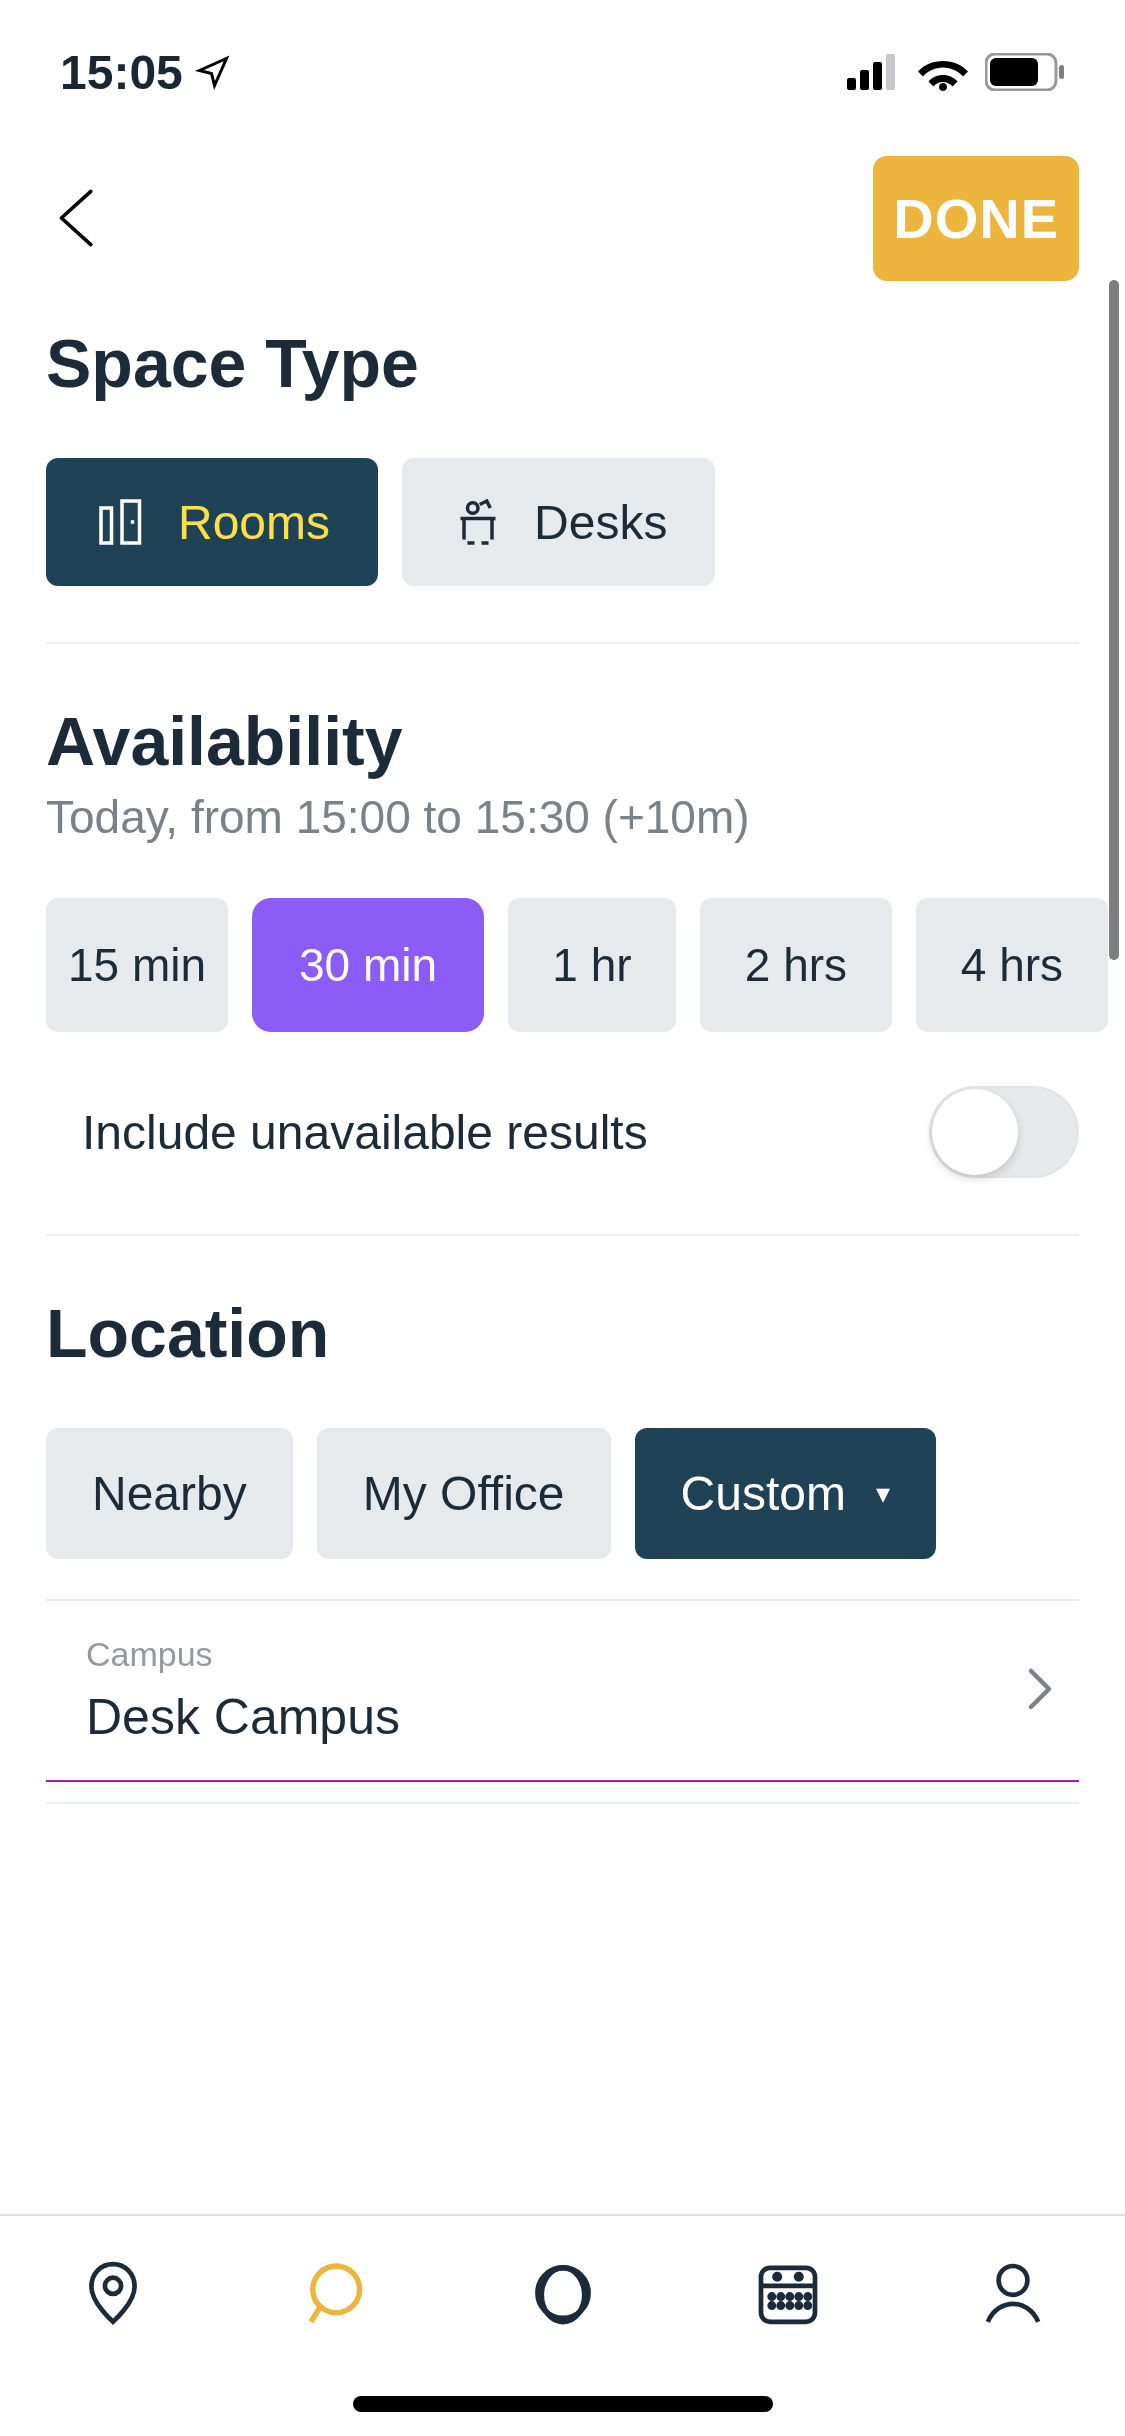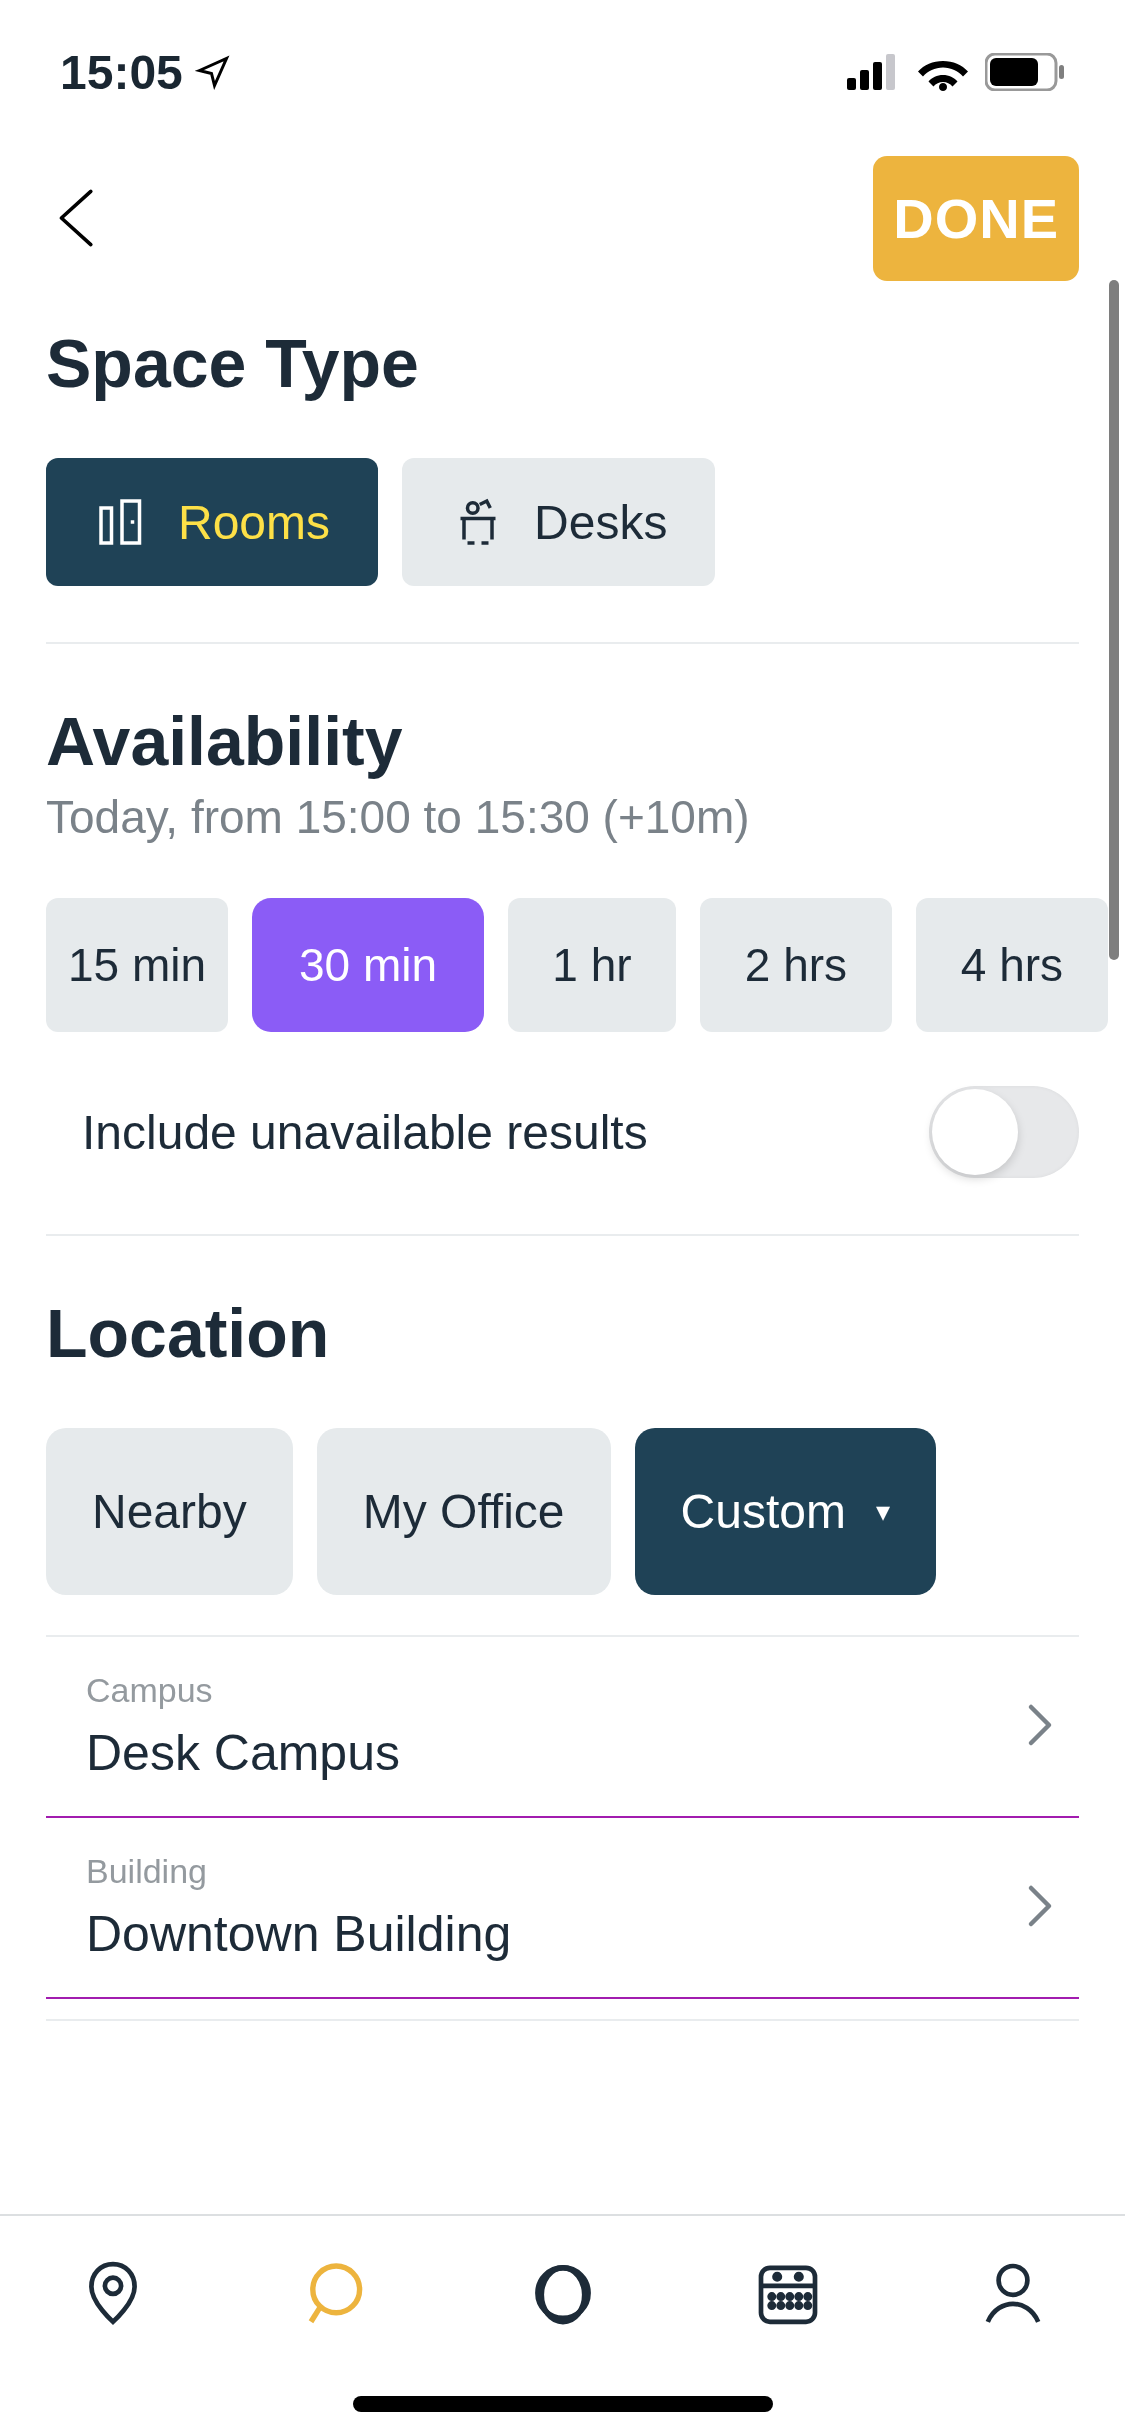--- a/index.html
+++ b/index.html
@@ -47,21 +47,21 @@
   .chip.c4 { width: 192px; background: #e6eaec; color: #1d2b38; }
 
   
   .toggle-row { display: flex; align-items: center; justify-content: space-between; margin-top: 30px; margin-bottom: 56px; }
   .toggle-label { font-size: 48px; color: #1d2b38; margin-left: 36px; }
   .switch { width: 150px; height: 92px; background: #e7e8ea; border-radius: 46px; position: relative; cursor: pointer; box-shadow: inset 0 0 4px rgba(0,0,0,0.05); }
   .switch-thumb { width: 86px; height: 86px; background: #ffffff; border-radius: 50%; position: absolute; top: 3px; left: 3px; box-shadow: 0 4px 10px rgba(0,0,0,0.15); }
 
   
   .loc-row { display: flex; gap: 24px; margin-top: 56px; margin-bottom: 40px; }
-  .loc-btn { padding: 56px 46px; border-radius: 20px; font-size: 48px; font-weight: 400; cursor: pointer; display: flex; align-items: center; gap: 20px; }
+  .loc-btn { padding: 38px 46px; border-radius: 12px; font-size: 48px; font-weight: 400; cursor: pointer; display: flex; align-items: center; gap: 20px; }
   .loc-btn.inactive { background: #e6eaec; color: #1d2b38; }
   .loc-btn.active { background: #1f4256; color: #ffffff; }
   .loc-btn .caret { font-size: 28px; margin-left: 10px; }
 
   
   .list-item { display: flex; align-items: center; justify-content: space-between; padding: 34px 0 34px 40px; border-bottom: 2px solid #a21caf; cursor: pointer; }
   .list-item:first-of-type { border-top: 0; }
   .list-text .li-label { font-size: 34px; color: #949a9f; font-weight: 500; margin-bottom: 14px; }
   .list-text .li-value { font-size: 50px; color: #1d2b38; }
   .list-chevron { margin-right: 24px; }
@@ -181,31 +181,20 @@
       <div class="li-label">Campus</div>
       <div class="li-value">Desk Campus</div>
     </div>
     <div class="list-chevron">
       <svg viewBox="0 0 20 32" fill="none" stroke="#7a8289" stroke-width="3" stroke-linecap="round" stroke-linejoin="round">
         <path d="M4 4 L16 16 L4 28"></path>
       </svg>
     </div>
   </div>
 
-  <div class="list-item">
-    <div class="list-text">
-      <div class="li-label">Building</div>
-      <div class="li-value">Downtown Building</div>
-    </div>
-    <div class="list-chevron">
-      <svg viewBox="0 0 20 32" fill="none" stroke="#7a8289" stroke-width="3" stroke-linecap="round" stroke-linejoin="round">
-        <path d="M4 4 L16 16 L4 28"></path>
-      </svg>
-    </div>
-  </div>
 
   <div style="height:2px;background:#e9ecee;margin-top:20px;"></div>
 
 </div>
 
 <div class="tabbar">
   <div class="tab">
     <svg viewBox="0 0 40 40" fill="none" stroke="#1d2b38" stroke-width="2.6">
       <path d="M20 4 c-7 0 -12 5.5 -12 12.5 0 9 12 19.5 12 19.5 s12 -10.5 12 -19.5 C32 9.5 27 4 20 4 z"></path>
       <circle cx="20" cy="16" r="4.5"></circle>

